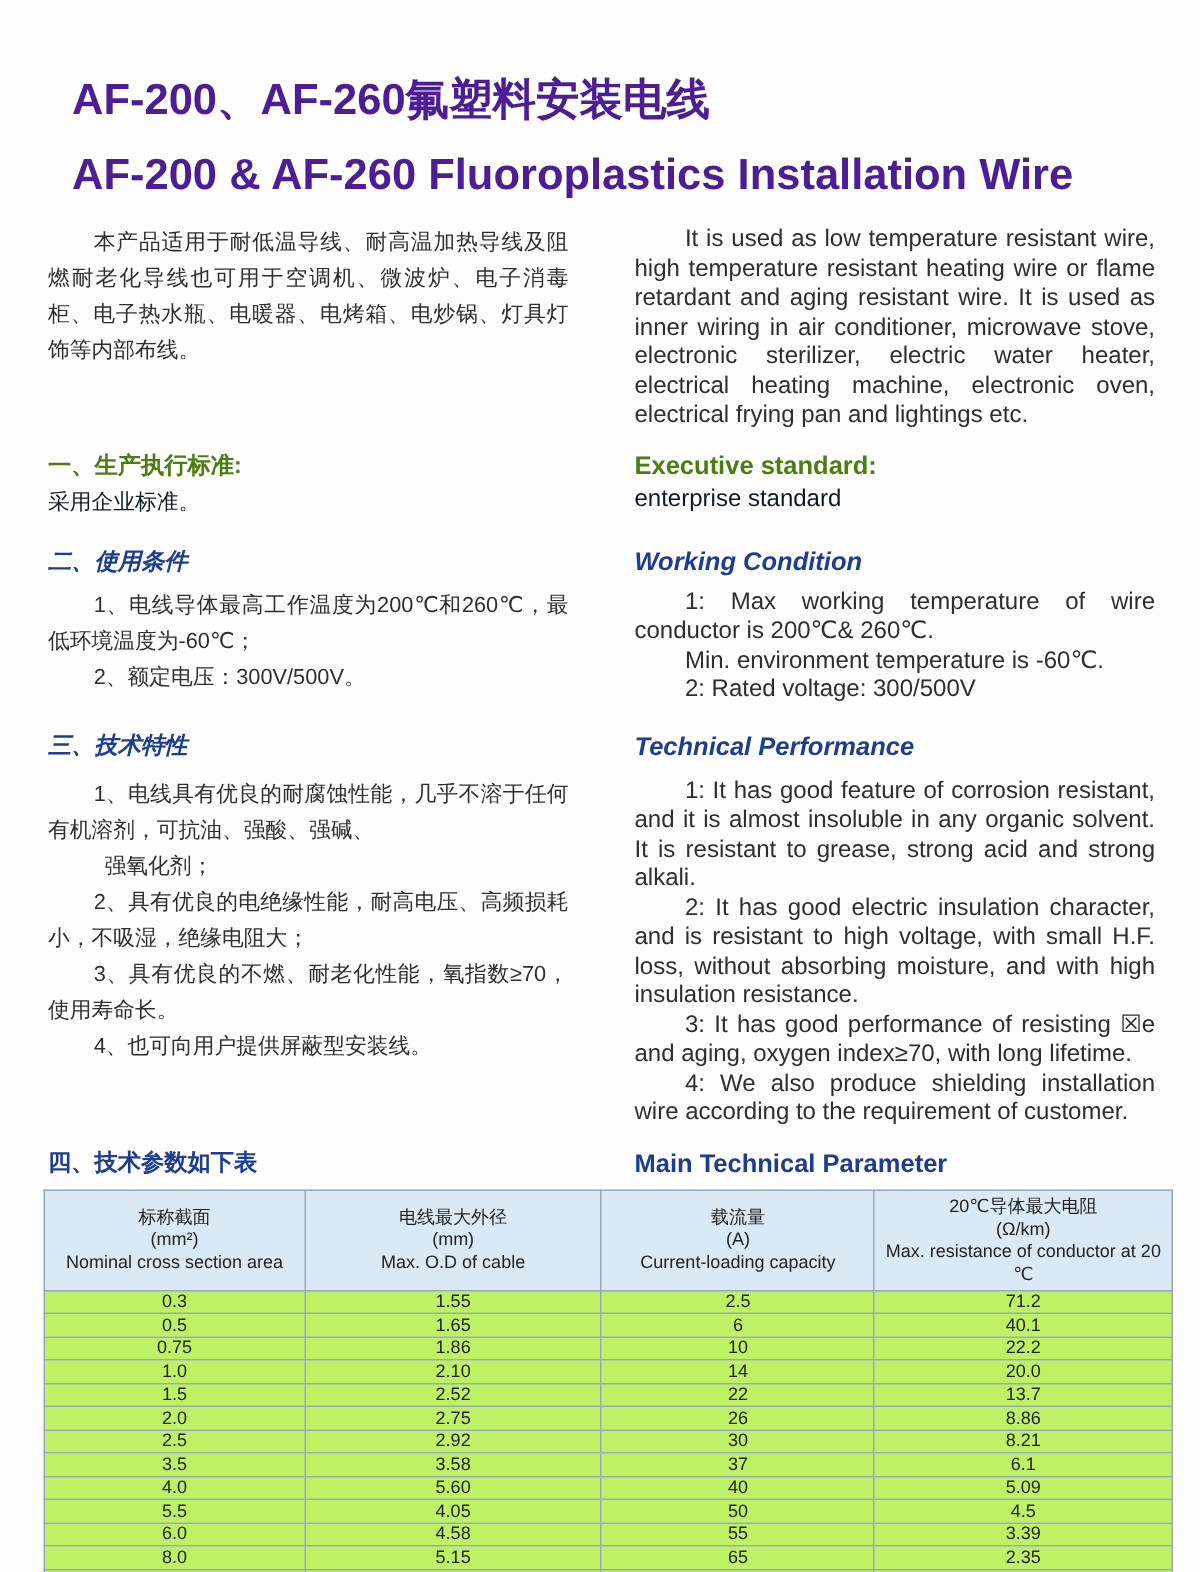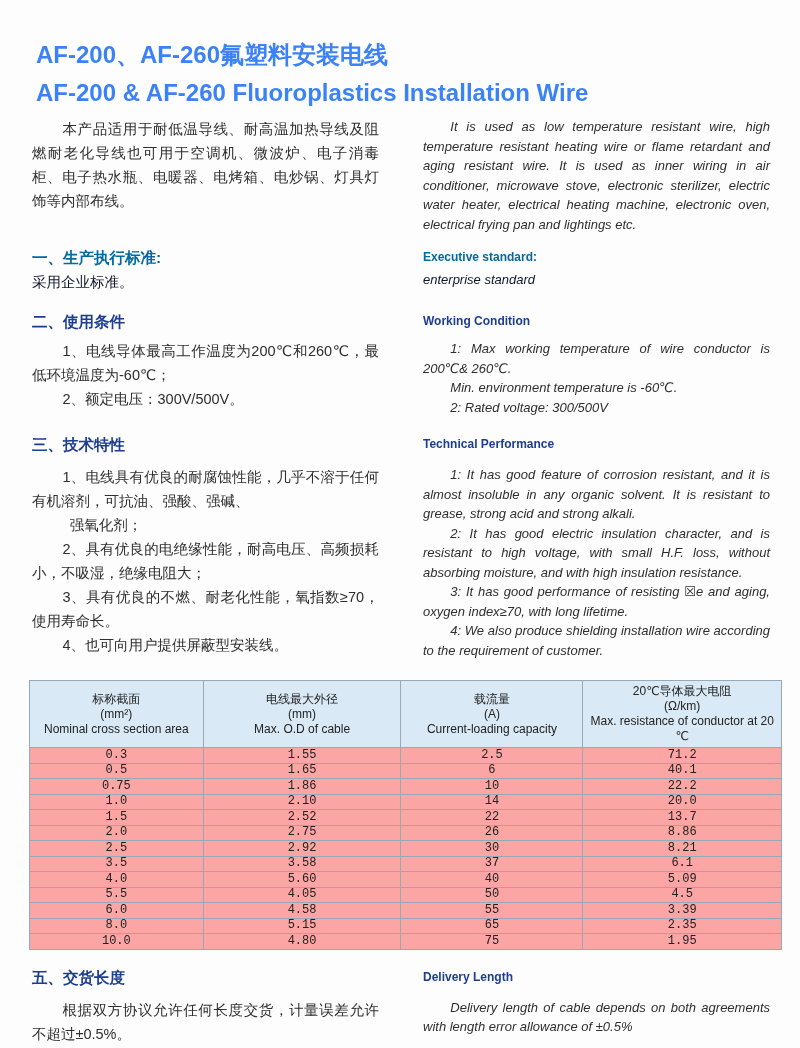--- a/index.html
+++ b/index.html
@@ -8,64 +8,63 @@
     position: relative;
     width: 800px; height: 1048px;
     margin: 0 auto;
     background: #fdfdfd;
     padding: 34px 30px 0 32px;
     overflow: hidden;
     font-family: "Liberation Sans", "DejaVu Sans", sans-serif;
     color: #2e2e2e;
   }
   .title {
-    margin: 4px;
-    color: #3b82f6;
-    font-size: 24px;
+    margin: 16px;
+    color: #4c1d95;
+    font-size: 29px;
     line-height: 34px;
     font-weight: bold;
     letter-spacing: 0;
   }
   .row {
     display: grid;
     grid-template-columns: 1fr 1fr;
     column-gap: 44px;
     align-items: start;
   }
   .para { margin: 0; text-align: justify; }
   .zh  { font-size: 14.5px; line-height: 24px; }
-  .en  { font-size: 13px; line-height: 19.5px; font-style: italic; }
+  .en  { font-size: 16px; line-height: 19.5px; }
   .indent { text-indent: 2.1em; }
   .indent-wide { text-indent: 2.6em; }
   h2 { margin: 0; font-weight: bold; }
   .h-zh { font-size: 15.5px; line-height: 21px; }
-  .h-en { font-size: 12px;  line-height: 21px; }
+  .h-en { font-size: 17px;  line-height: 21px; }
   .navy   { color: #1c3d90; }
-  .orange { color: #0369a1; }
+  .orange { color: #4d7c0f; }
   .sub-orange { color: #0f172a; margin: 2px 0 0 0; }
   .mt-intro { margin-top: 7px; }
   .mt-exec  { margin-top: 13px; }
   .mt-sec   { margin-top: 17px; }
-  .hd-gap   { margin-bottom: 7px; }
+  .hd-gap   { margin-bottom: 7px; font-style: italic; }
   .body-gap { margin-top: 10px; }
   
   .table-wrap { margin: 7px -12px 0 -3px; }
   table { width: 100%; border-collapse: collapse; table-layout: fixed; }
   th, td { border: 1px solid #97a8b7; text-align: center; vertical-align: middle; }
   th {
     background: #d9e9f6;
     font-weight: normal;
     font-size: 12px; line-height: 15px;
     padding: 3px 2px; color: #222222;
   }
   td {
     font-size: 12px; line-height: 13.5px;
     padding: 0.5px 2px; color: #222222;
-    background: #fca5a5;
-    font-family: Liberation Mono, monospace;
+    background: #bef264;
   }
 </style>
 </head>
 <body>
 
 <div class="page">
 
   <h1 class="title">AF-200、AF-260氟塑料安装电线</h1>
   <h1 class="title">AF-200 &amp; AF-260 Fluoroplastics Installation Wire</h1>
 
@@ -119,20 +118,26 @@
       <div class="body-gap">
         <p class="para en indent">1: It has good feature of corrosion resistant, and it is almost insoluble in any organic solvent. It is resistant to grease, strong acid and strong alkali.</p>
         <p class="para en indent">2: It has good electric insulation character, and is resistant to high voltage, with small H.F. loss, without absorbing moisture, and with high insulation resistance.</p>
         <p class="para en indent">3: It has good performance of resisting ☒e and aging, oxygen index≥70, with long lifetime.</p>
         <p class="para en indent">4: We also produce shielding installation wire according to the requirement of customer.</p>
       </div>
     </div>
   </section>
 
   <section class="row mt-exec">
+    <div>
+      <h2 class="h-zh navy">四、技术参数如下表</h2>
+    </div>
+    <div>
+      <h2 class="h-en navy">Main Technical Parameter</h2>
+    </div>
   </section>
 
   <div class="table-wrap">
     <table>
       <colgroup>
         <col style="width:23.1%">
           <col style="width:26.3%">
           <col style="width:24.2%">
           <col style="width:26.4%">
       </colgroup>

